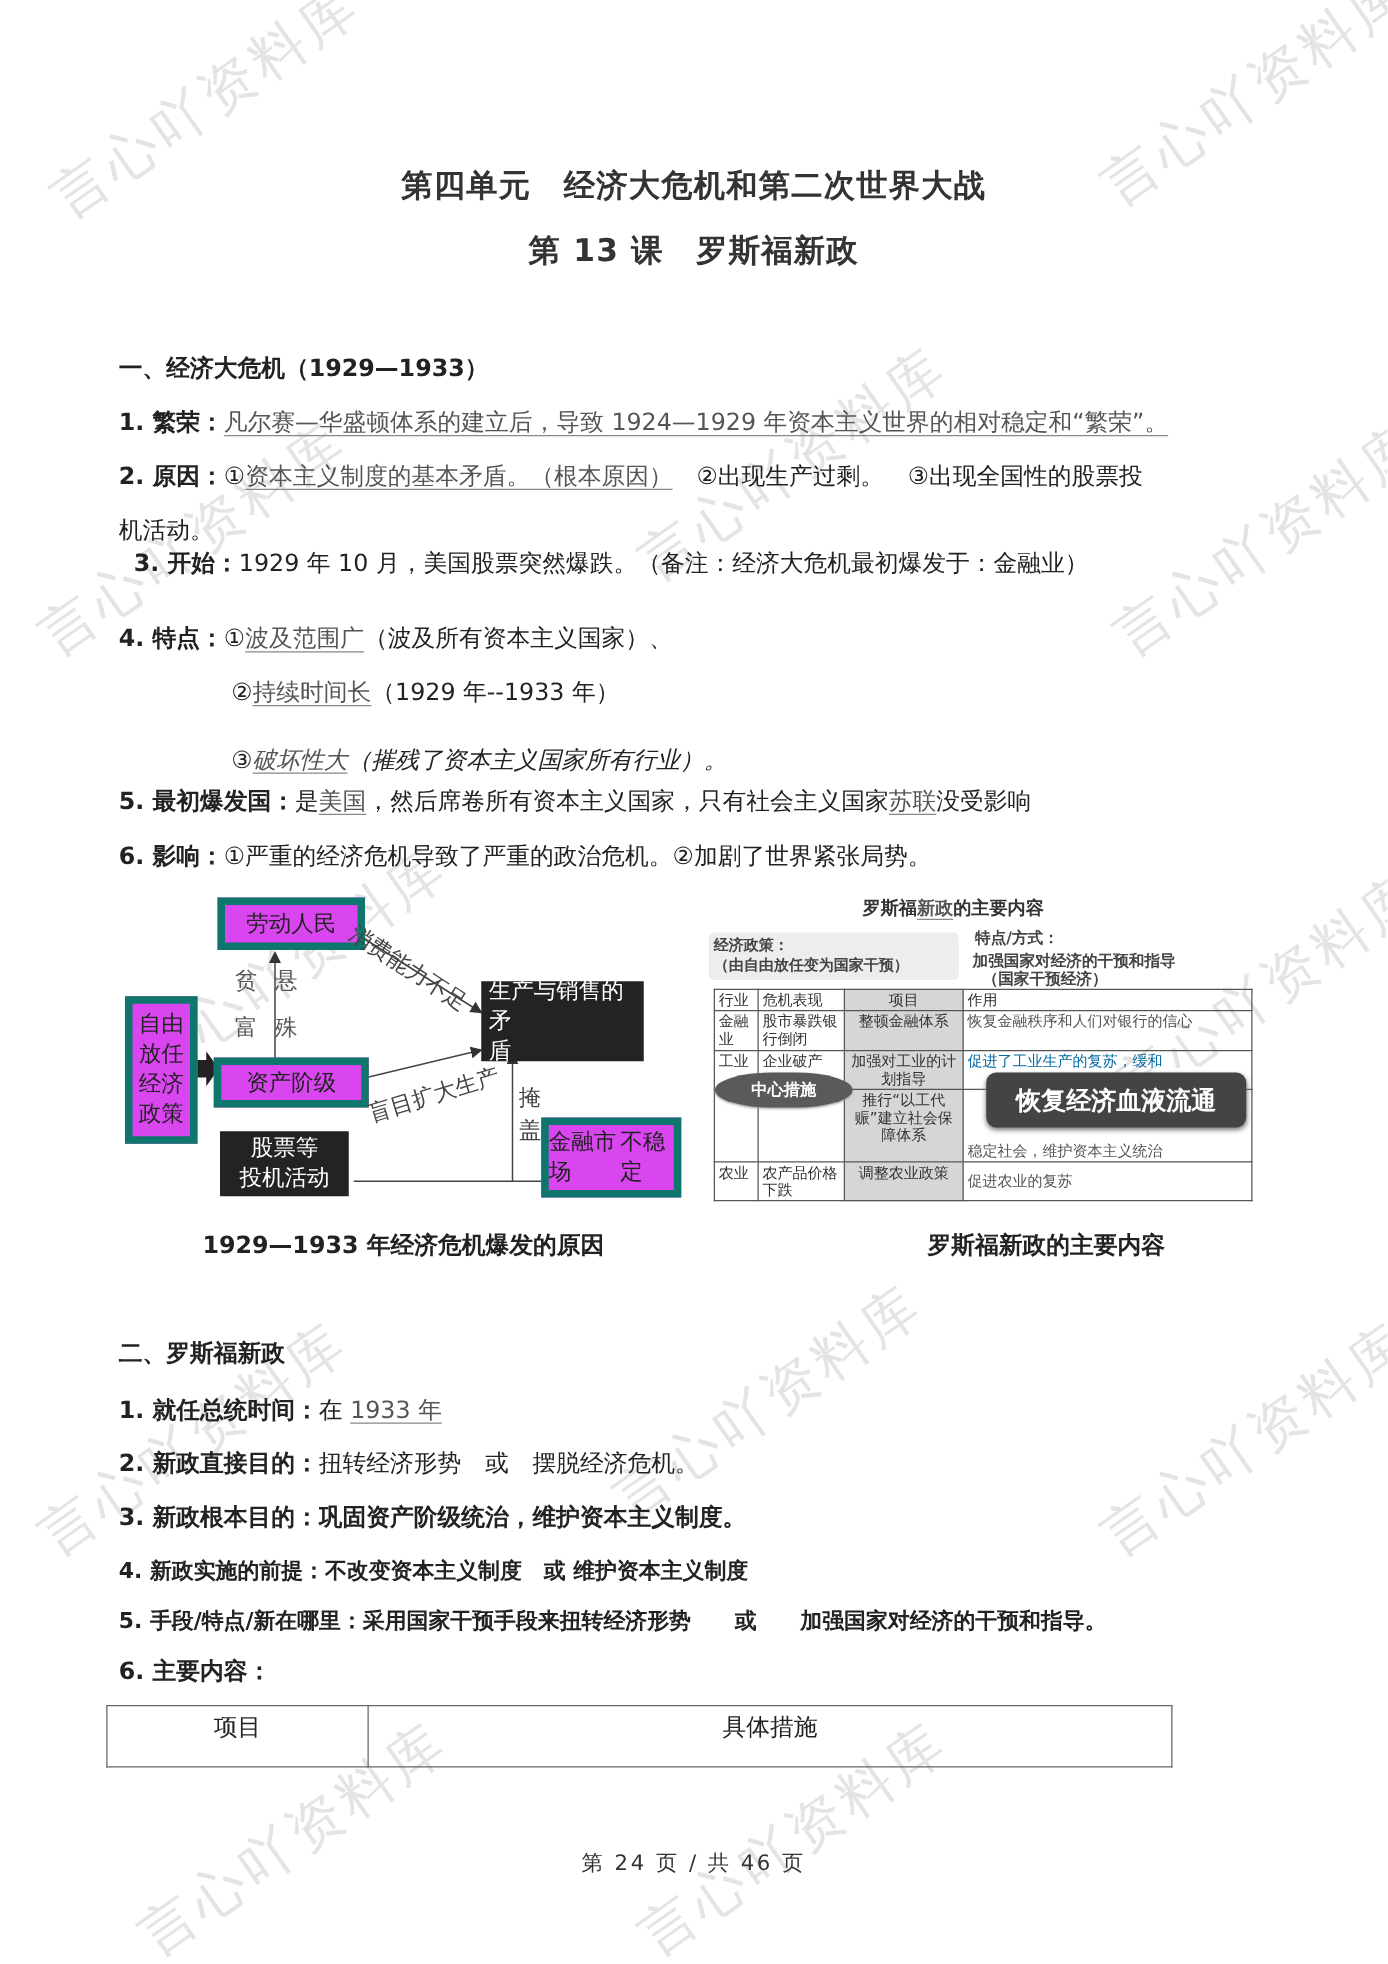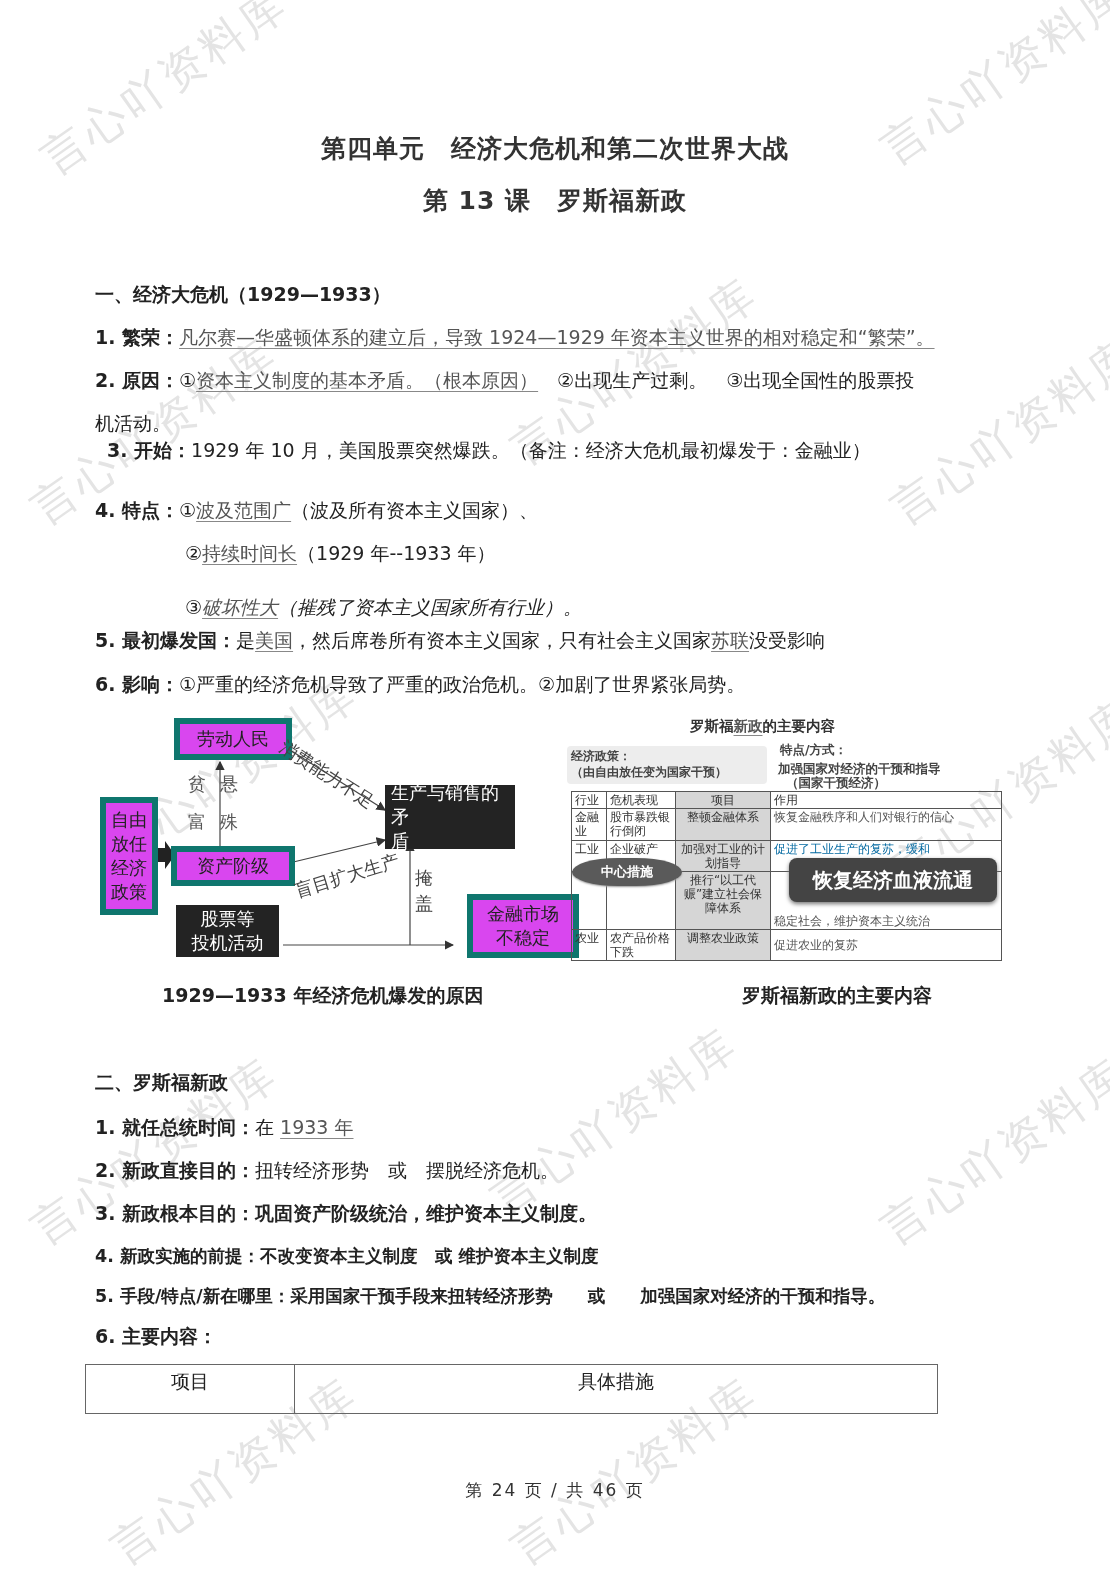--- a/index.html
+++ b/index.html
@@ -122,21 +122,21 @@
 </div>
 
 <div class="dbox" style="left:176px;top:905px;width:103px;height:52px;flex-direction:column;justify-content:center;padding-left:0;line-height:24px;">
   <span>股票等</span>
   <span>投机活动</span>
 </div>
 
 <div class="lbl" style="left:415px;top:866px;color:#444;">掩</div>
 <div class="lbl" style="left:415px;top:892px;color:#444;">盖</div>
 
-<div class="box" style="left:467px;top:894px;width:100px;height:52px;flex-direction:column;line-height:24px;">
+<div class="box" style="left:433px;top:894px;width:100px;height:52px;flex-direction:row;line-height:24px;">
   <span>金融市场</span>
   <span>不稳定</span>
 </div>
 
 <div class="rtitle" style="left:690px;top:717px;">
   <span>罗斯福</span><span class="u">新政</span><span>的主要内容</span>
 </div>
 <div class="policy">
   <div>经济政策：</div>
   <div>（由自由放任变为国家干预）</div>

